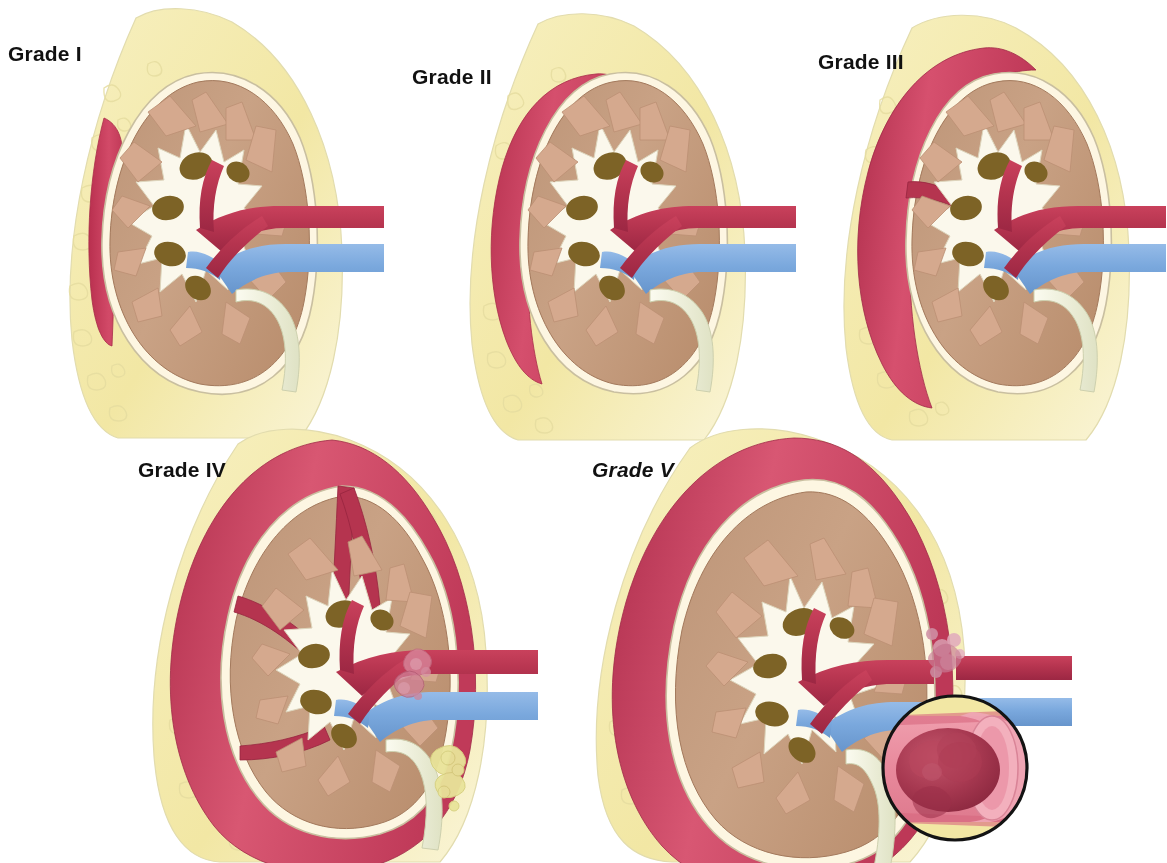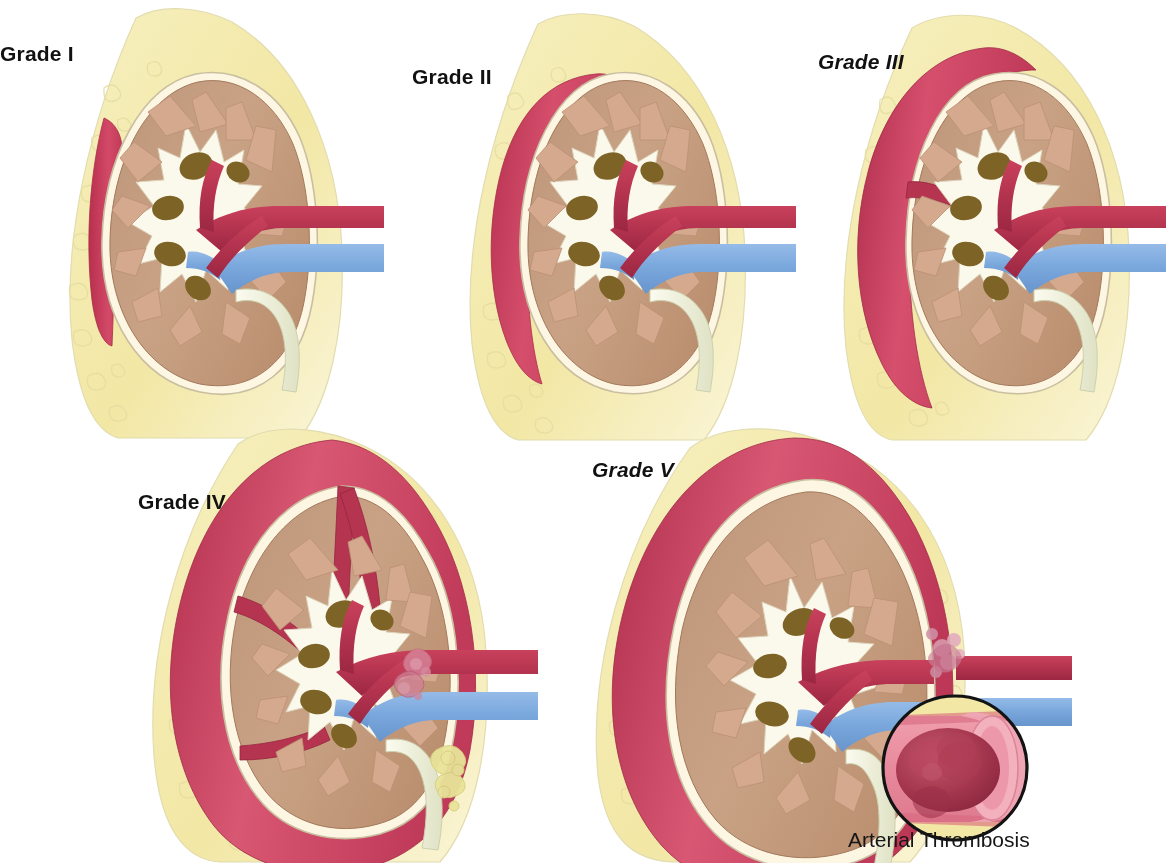--- a/index.html
+++ b/index.html
@@ -149,21 +149,21 @@
       <path d="M222 264 C 208 254, 198 250, 188 252 L 186 268 C 200 268, 210 272, 220 280 Z" fill="url(#vein1)"></path>
 
       <path d="M196 230 C 224 212, 250 206, 280 206 L 384 206 L 384 228 L 284 228
            C 258 228, 236 240, 222 252 Z" fill="url(#art1)"></path>
       <path d="M200 228 C 198 200, 202 178, 212 160 L 224 166 C 216 184, 212 206, 214 232 Z" fill="url(#art1)"></path>
       <path d="M268 226 C 250 240, 232 256, 218 278 L 206 268 C 222 246, 242 228, 262 216 Z" fill="url(#art1)"></path>
 
       <path d="M236 290 C 258 286, 276 294, 288 312 C 300 330, 302 360, 296 392
            L 282 390 C 288 360, 286 334, 276 318 C 266 302, 252 298, 236 302 Z" fill="url(#ure1)" stroke="#cdd0ae" stroke-width="1"></path>
     </svg>
-    <span class="grade-label" style="left:0; top:42px;">Grade I</span>
+    <span class="grade-label" style="left:8px; top:42px;">Grade I</span>
   </div>
 
   <div class="panel" style="left:400px; top:0px; width:400px; height:440px;">
     <svg width="400" height="440" viewBox="0 0 400 440">
       <defs>
         <linearGradient id="fat2" x1="0" y1="0" x2="1" y2="1">
           <stop offset="0%" stop-color="#f7f0c0"></stop>
             <stop offset="55%" stop-color="#f2e7a4"></stop>
             <stop offset="100%" stop-color="#faf5d8"></stop>
         </linearGradient>
@@ -256,21 +256,21 @@
       <path d="M210 230 C 238 212, 264 206, 294 206 L 396 206 L 396 228 L 298 228
            C 272 228, 250 240, 236 252 Z" fill="url(#art2)"></path>
       <path d="M214 228 C 212 200, 216 178, 226 160 L 238 166 C 230 184, 226 206, 228 232 Z" fill="url(#art2)"></path>
       <path d="M282 226 C 264 240, 246 256, 232 278 L 220 268 C 236 246, 256 228, 276 216 Z" fill="url(#art2)"></path>
       <path d="M250 290 C 272 286, 290 294, 302 312 C 314 330, 316 360, 310 392
            L 296 390 C 302 360, 300 334, 290 318 C 280 302, 266 298, 250 302 Z" fill="url(#ure2)" stroke="#cdd0ae" stroke-width="1"></path>
     </svg>
     <span class="grade-label" style="left:12px; top:65px;">Grade II</span>
   </div>
 
-  <div class="panel" style="left:800px; top:0px; width:367px; height:440px;font-style:italic;">
+  <div class="panel" style="left:800px; top:0px; width:367px; height:440px;">
     <svg width="367" height="440" viewBox="0 0 367 440">
       <defs>
         <linearGradient id="fat3" x1="0" y1="0" x2="1" y2="1">
           <stop offset="0%" stop-color="#f7f0c0"></stop>
             <stop offset="55%" stop-color="#f2e7a4"></stop>
             <stop offset="100%" stop-color="#faf5d8"></stop>
         </linearGradient>
         <linearGradient id="cortex3" x1="0" y1="0" x2="1" y2="0.7">
           <stop offset="0%" stop-color="#bd9578"></stop>
             <stop offset="50%" stop-color="#c9a285"></stop>
@@ -485,21 +485,21 @@
 
       <g fill="#e9e49a" stroke="#d6cf7e" stroke-width="1" opacity="0.95">
         <path d="M326 330 q16 -10 26 2 q9 12 -4 20 q-16 8 -25 -5 q-6 -10 3 -17 Z"></path>
         <path d="M330 356 q14 -8 22 2 q8 11 -4 17 q-14 7 -21 -4 q-5 -9 3 -15 Z"></path>
         <circle cx="338" cy="338" r="7"></circle>
         <circle cx="348" cy="350" r="6"></circle>
         <circle cx="334" cy="372" r="6"></circle>
         <circle cx="344" cy="386" r="5"></circle>
       </g>
     </svg>
-    <span class="grade-label" style="left:28px; top:38px;margin-top:32px;">Grade IV</span>
+    <span class="grade-label" style="left:28px; top:38px;">Grade IV</span>
   </div>
 
   <div class="panel" style="left:560px; top:420px; width:607px; height:443px;">
     <svg width="607" height="443" viewBox="0 0 607 443">
       <defs>
         <linearGradient id="fat5" x1="0" y1="0" x2="1" y2="1">
           <stop offset="0%" stop-color="#f7f0c0"></stop>
             <stop offset="55%" stop-color="#f2e7a4"></stop>
             <stop offset="100%" stop-color="#faf5d8"></stop>
         </linearGradient>
@@ -650,16 +650,15 @@
             <path d="M382 318 q18 -12 30 2 q11 14 -4 24 q-18 10 -28 -4 q-7 -12 2 -22 Z" fill="#b04158" opacity="0.6"></path>
             <path d="M356 372 q16 -12 30 0 q12 12 -2 22 q-17 10 -28 -4 q-7 -10 0 -18 Z" fill="#9a3049" opacity="0.55"></path>
             <ellipse cx="400" cy="342" rx="22" ry="20" fill="#ad3c54" opacity="0.5"></ellipse>
             <ellipse cx="372" cy="352" rx="10" ry="9" fill="#c25a70" opacity="0.45"></ellipse>
           </g>
         </g>
         <circle cx="395" cy="348" r="72" fill="none" stroke="#131313" stroke-width="3.2"></circle>
       </g>
     </svg>
     <span class="grade-label" style="left:32px; top:38px;font-style:italic;">Grade V</span>
-    <span class="inset-caption" style="left:288px; top:408px;">Arterial Thrombosis</span>
   </div>
 
 </div>
 
 </body></html>

